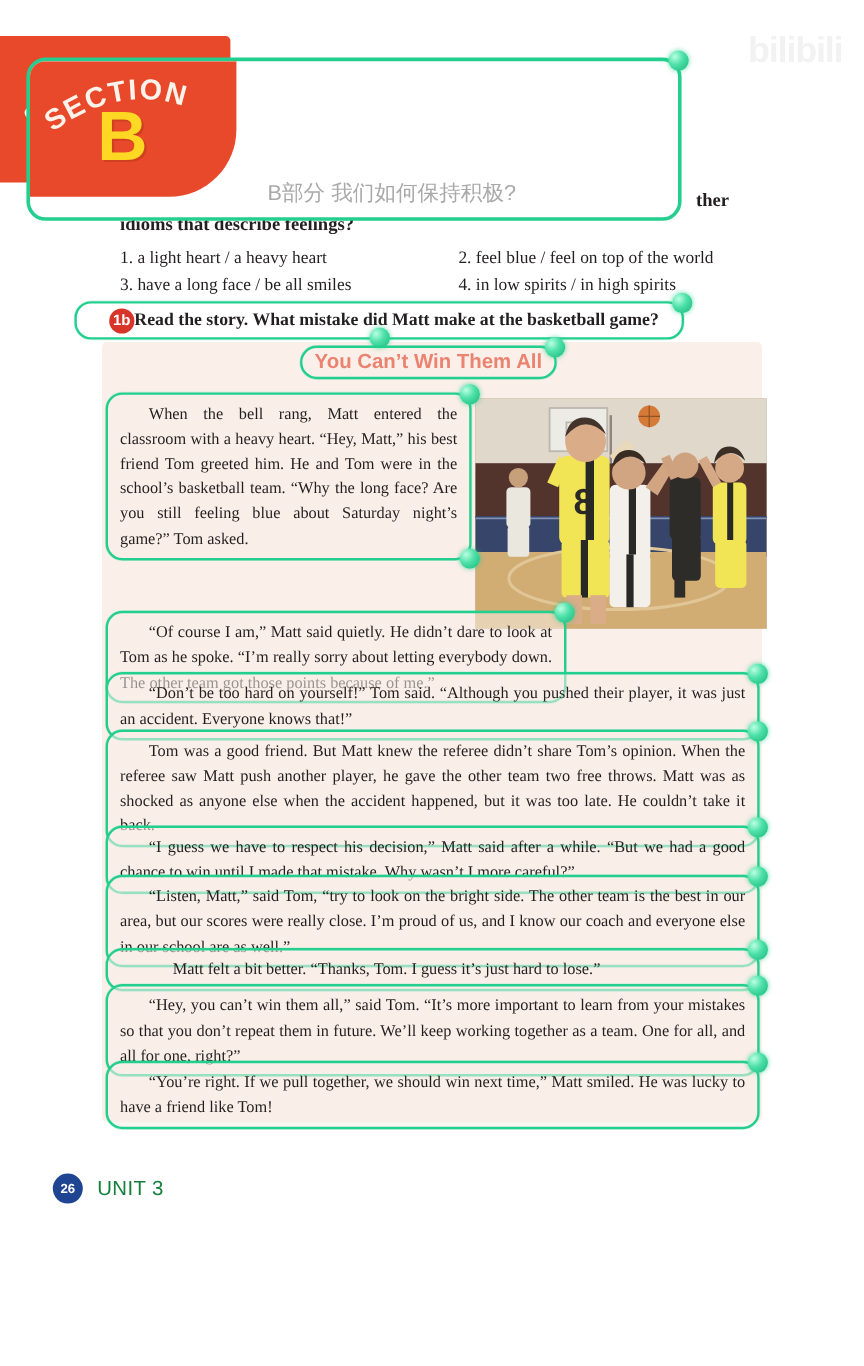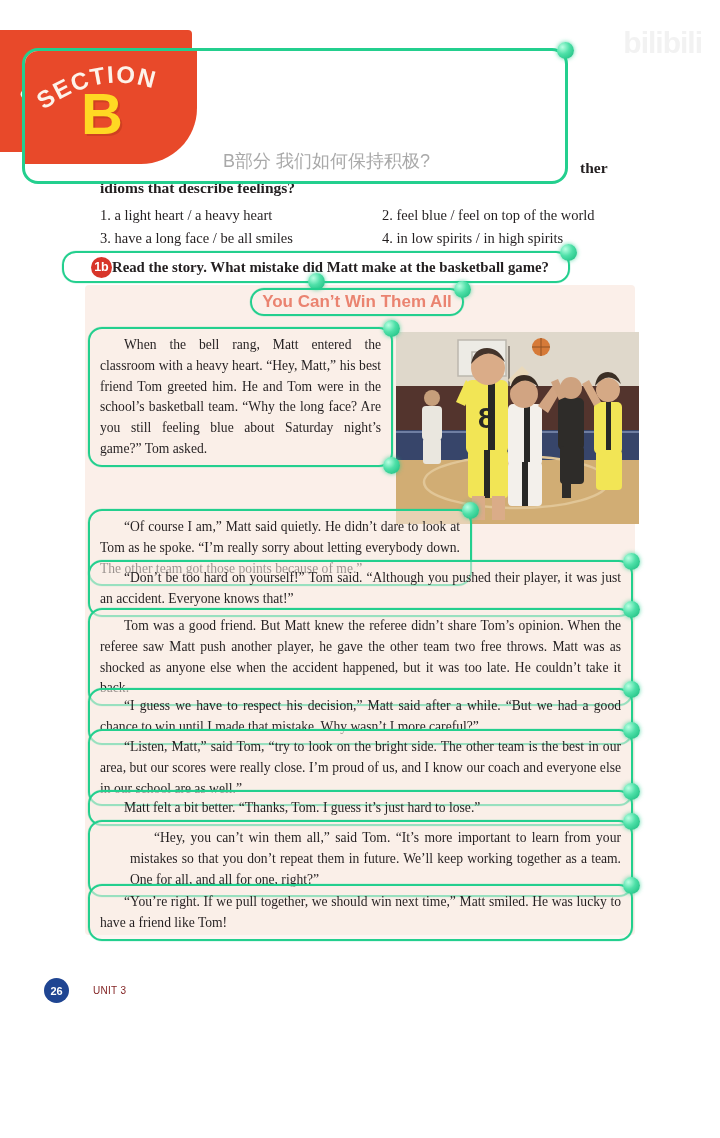--- a/index.html
+++ b/index.html
@@ -273,51 +273,50 @@
     text-align: justify;
   }
   .para .ind { padding-left: 24px; }
 
   .p1 { left: 88px; top: 327px; width: 305px; }
   .p2 { left: 88px; top: 477px; width: 384px; margin-top: 32px; }
   .p3 { left: 88px; top: 560px; width: 545px; }
   .p4 { left: 88px; top: 608px; width: 545px; }
   .p5 { left: 88px; top: 688px; width: 545px; }
   .p6 { left: 88px; top: 729px; width: 545px; }
-  .p7 { left: 88px; top: 790px; width: 545px; }
-  .p8 { left: 88px; top: 820px; width: 545px; padding-left: 30px; }
+  .p7 { left: 88px; top: 790px; width: 545px; padding-left: 20px; }
+  .p8 { left: 88px; top: 820px; width: 545px; }
   .p9 { left: 88px; top: 884px; width: 545px; }
 
   
   .footer {
     position: absolute;
     left: 44px;
     top: 978px;
     display: flex;
     align-items: center;
-    gap: 12px;
   }
   .page-badge {
     width: 25px;
     height: 25px;
     border-radius: 50%;
     background: #1f4592;
     color: #ffffff;
     font-family: "Liberation Sans", sans-serif;
     font-size: 11px;
     font-weight: 700;
     display: flex;
     align-items: center;
     justify-content: center;
   }
   .unit-label {
     margin-left: 12px;
     font-family: "Liberation Sans", sans-serif;
-    font-size: 10px;
-    color: #7f1d1d;
+    font-size: 17px;
+    color: #15803d;
     letter-spacing: .3px;
   }
 </style>
 </head>
 <body>
 
 <div class="page">
 
   <div class="watermark">bilibili</div>
 

